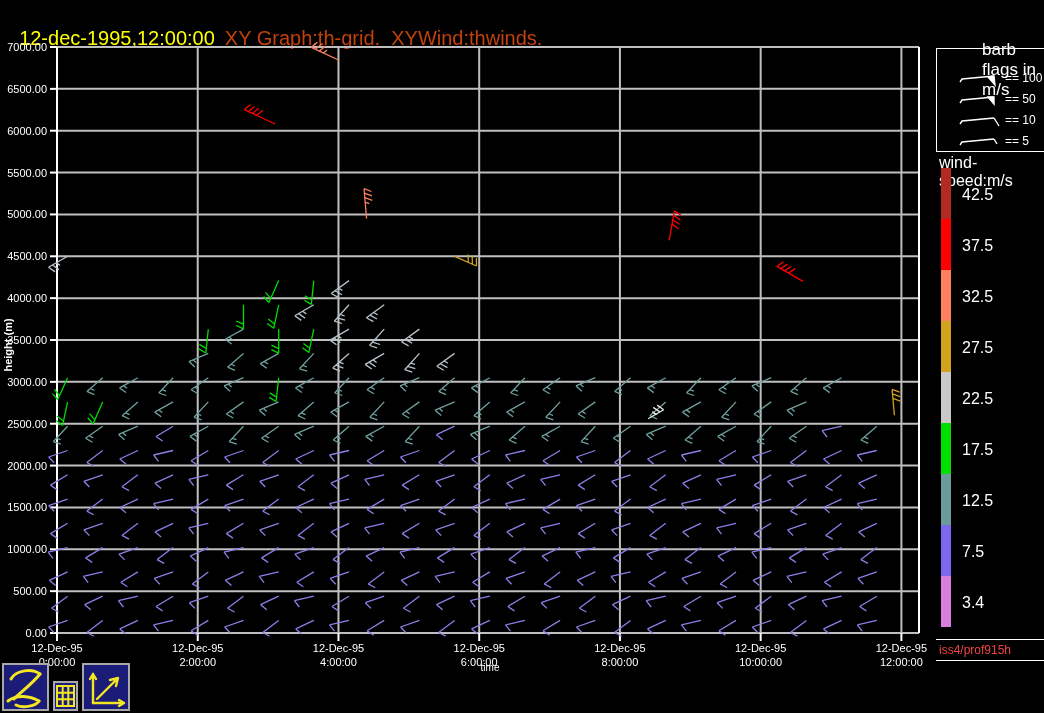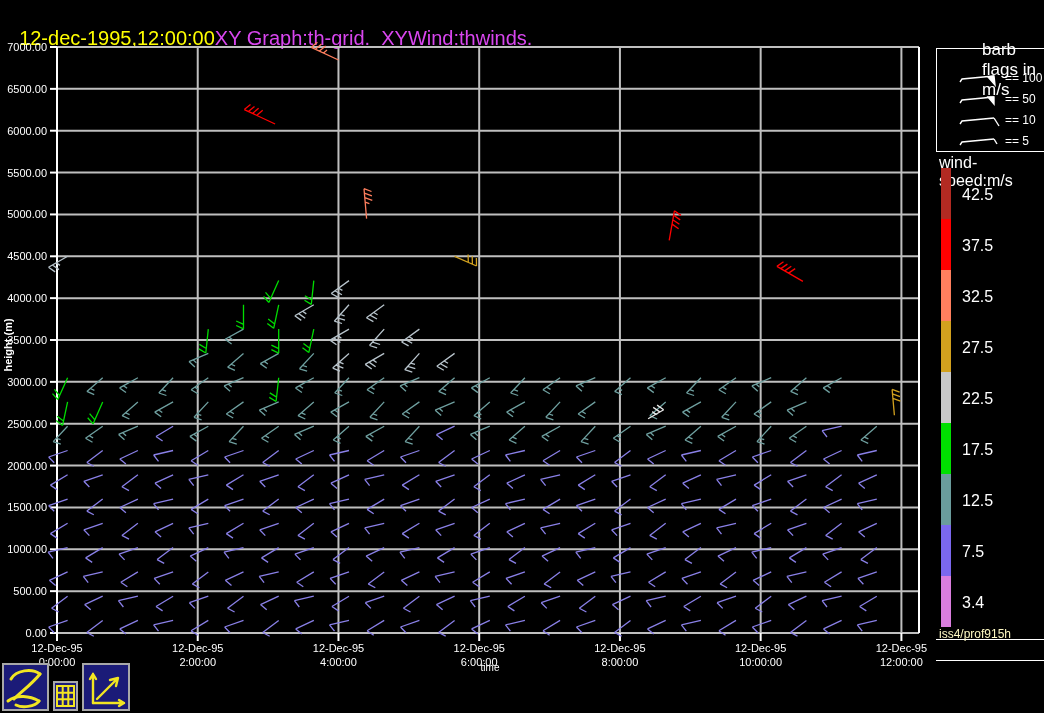--- a/index.html
+++ b/index.html
@@ -1,32 +1,32 @@
 <!DOCTYPE html>
 <html><head>
 <meta charset="utf-8">
 <style>
   html,body{margin:0;padding:0;background:#000;}
   body{width:1044px;height:713px;position:relative;overflow:hidden;
        font-family:"Liberation Sans",sans-serif;-webkit-font-smoothing:none;}
   #title-bar{position:absolute;left:8px;top:4px;font-size:20px;white-space:pre;}
   #title-timestamp{color:#ffff00;text-align:right;}
-  #title-graph{color:#d946ef;}
+  #title-graph{color:#c2410c;margin-left:10px;}
   svg text{font-family:"Liberation Sans",sans-serif;}
   .hline{position:absolute;height:1px;background:#ffffff;}
   .vline{position:absolute;width:1px;background:#ffffff;}
   #legend-title{position:absolute;left:944px;top:40px;color:#fff;font-size:17px;padding-left:38px;}
   #legend-items{position:absolute;left:958px;top:67px;}
   .legend-row{display:flex;align-items:center;height:21px;}
   .legend-row span{color:#fff;font-size:12px;margin-left:3px;}
   #colorbar-title{position:absolute;left:939px;top:154px;color:#fff;font-size:16px;}
   #colorbar{position:absolute;left:941px;top:168px;width:10px;}
   .cb-seg{width:10px;height:51px;}
   .cb-label{position:absolute;left:962px;color:#fff;font-size:16px;}
-  #station-label{position:absolute;left:939px;top:627px;color:#fef9c3;font-size:12px;}
+  #station-label{position:absolute;left:939px;top:643px;color:#ef4444;font-size:12px;}
   .icon-btn{position:absolute;background:#1b1b78;border:2px solid #a8a8a8;box-sizing:border-box;}
   #zebra-btn{left:2px;top:663px;width:47px;height:48px;}
   #grid-btn{left:53px;top:681px;width:25px;height:30px;}
   #xy-btn{left:82px;top:663px;width:48px;height:48px;}
 </style>
 </head>
 <body>
 
 <div id="title-bar">
   <span id="title-timestamp">12-dec-1995,12:00:00</span><span id="title-graph">XY Graph:th-grid.  XYWind:thwinds.</span>

